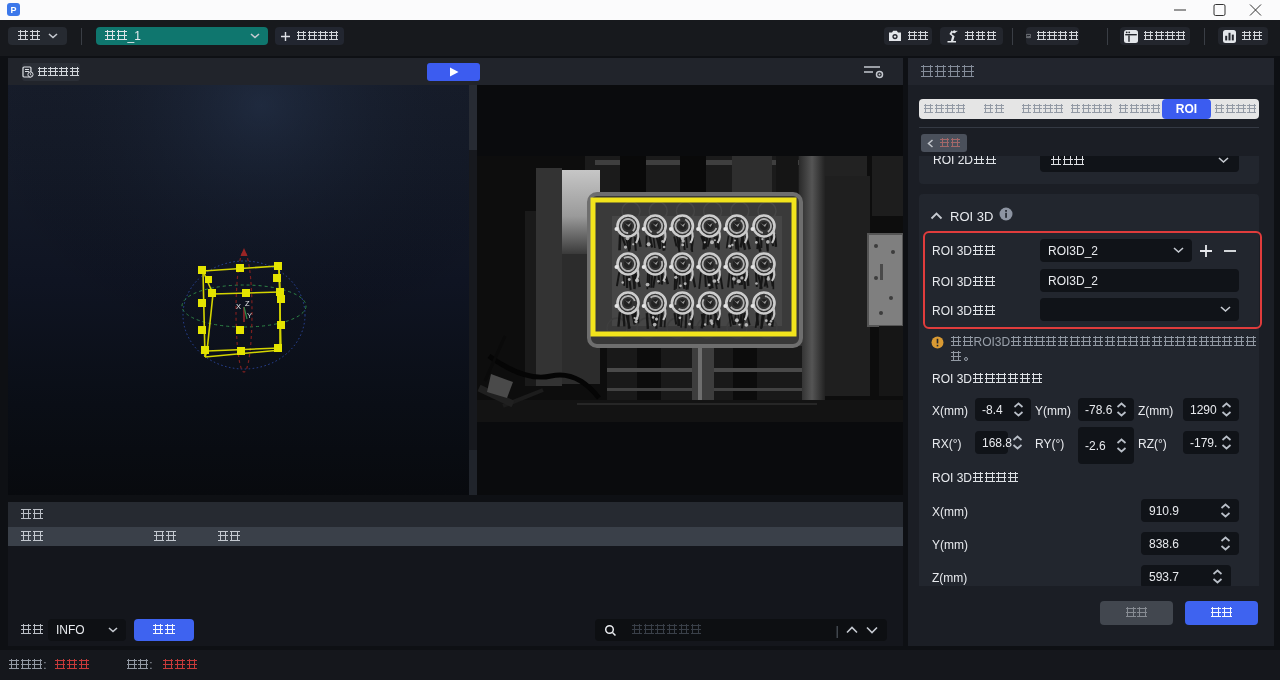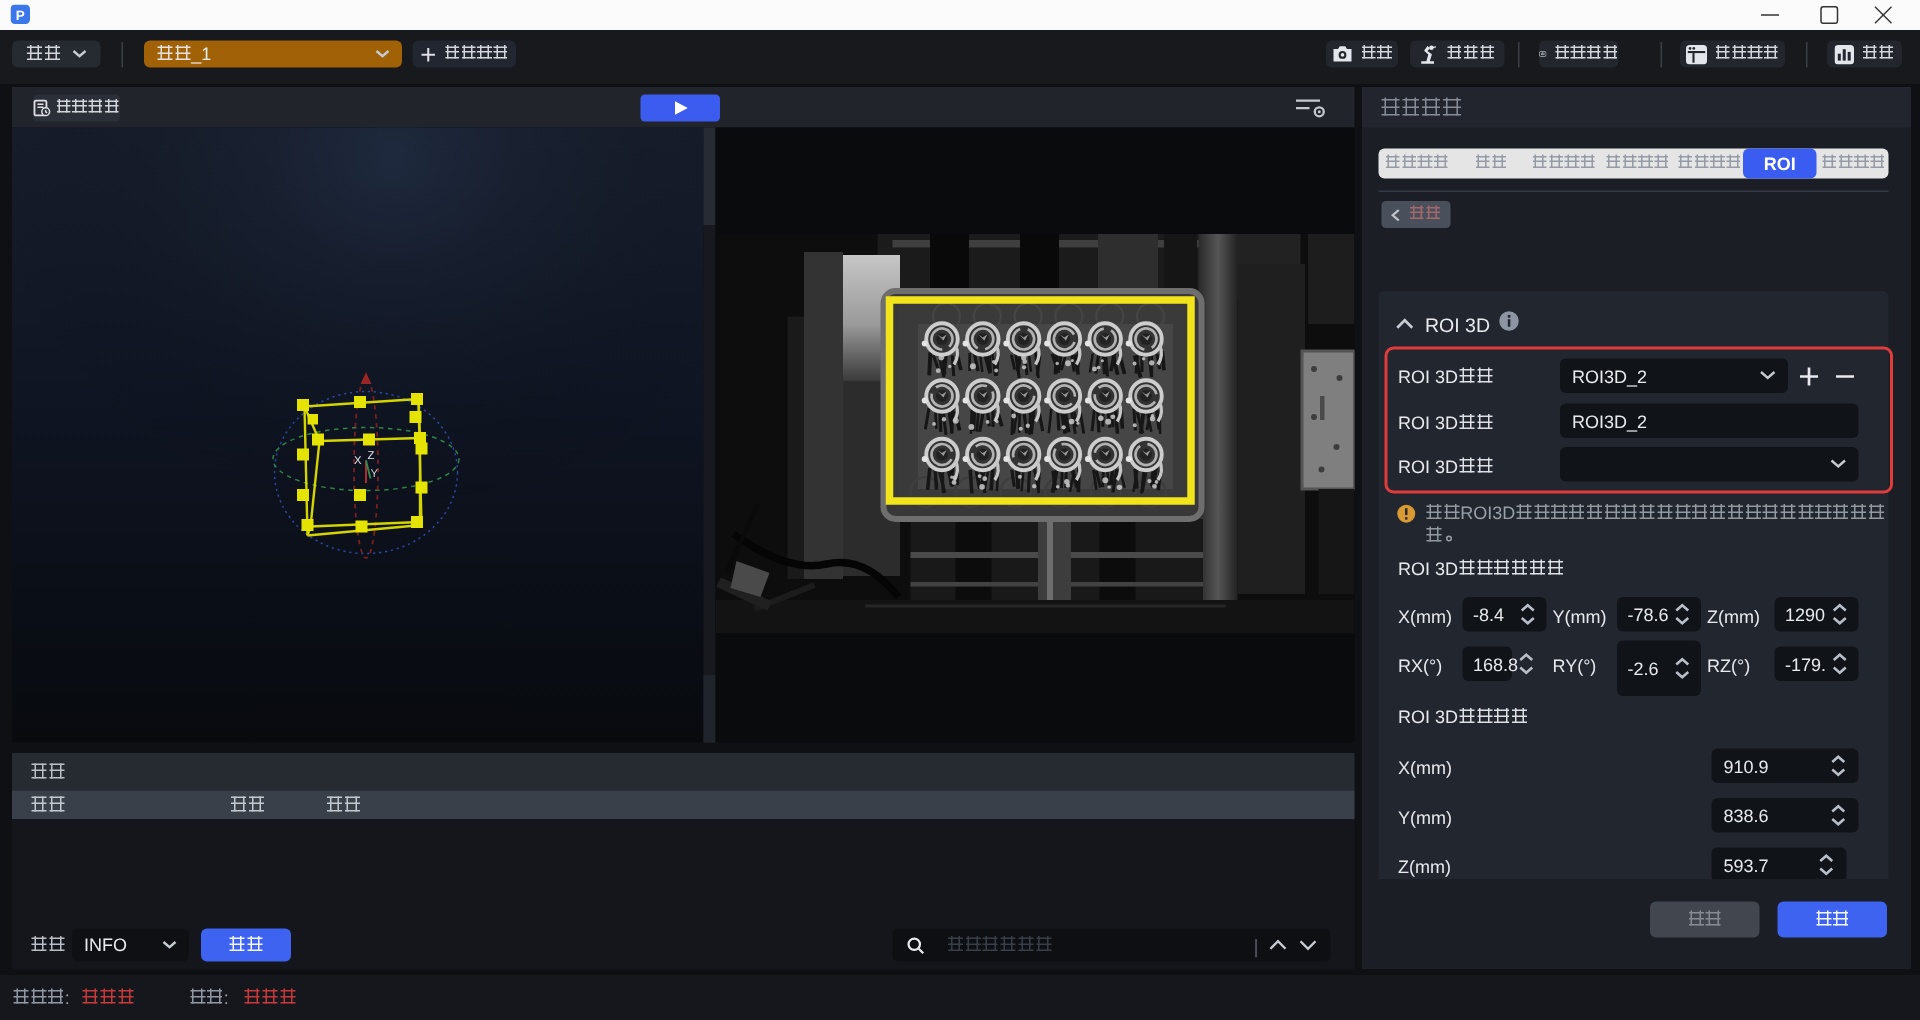--- a/index.html
+++ b/index.html
@@ -48,21 +48,21 @@
 </div>
 
 <div class="abs" id="toolbar">
   <div class="tbtn" style="left:8px;width:59px;background:#262a31">
     <span><span class="k"></span><span class="k"></span></span>
     <svg width="10" height="6" viewBox="0 0 10 6" style="margin-left:7px">
           <path d="M1 1l4 3.5L9 1" stroke="#c6cad1" stroke-width="1.6" fill="none"></path>
         </svg>
   </div>
   <div class="abs" style="left:81px;top:8px;width:1px;height:17px;background:#3a3e45"></div>
-  <div class="tbtn dd" style="left:96px;width:172px;background:#a16207;justify-content:flex-end;padding:0 8px">
+  <div class="tbtn dd" style="left:96px;width:172px;background:#0f766e;justify-content:flex-end;padding:0 8px">
     <span><span class="k"></span><span class="k"></span>_1</span>
     <svg width="10" height="6" viewBox="0 0 10 6" style="margin-left:auto">
           <path d="M1 1l4 3.5L9 1" stroke="#c6cad1" stroke-width="1.6" fill="none"></path>
         </svg>
   </div>
   <div class="tbtn" style="left:275px;width:69px;background:#222630">
     <svg width="11" height="11" viewBox="0 0 11 11" style="margin-right:5px">
           <path d="M5.5 1v9M1 5.5h9" stroke="#dde0e5" stroke-width="1.4"></path>
         </svg>
     <span style="font-size:11px"><span class="k"></span><span class="k"></span><span class="k"></span><span class="k"></span></span>
@@ -630,20 +630,29 @@
 
   <div class="abs row" style="left:13px;top:76px;width:46px;height:18px;background:#4a505b;border-radius:3px;justify-content:center">
     <svg width="7" height="9" viewBox="0 0 7 9" style="margin-right:5px">
           <path d="M5.5 1L1.5 4.5 5.5 8" stroke="#c2c6cc" stroke-width="1.5" fill="none"></path>
         </svg>
     <span style="color:#a86a6a;font-size:11px"><span class="k"></span><span class="k"></span></span>
   </div>
 
   <div class="abs" style="left:0;top:98px;width:366px;height:430px;overflow:hidden">
 
+    <div class="abs" style="left:11px;top:-12px;width:340px;height:40px;background:#22262e;border-radius:4px">
+      <span class="lbl abs" style="left:14px;top:9px">ROI 2D<span class="k"></span><span class="k"></span></span>
+      <div class="abs dd" style="left:121px;top:5px;width:199px;height:23px;padding:0 10px">
+            <span><span class="k"></span><span class="k"></span><span class="k"></span></span>
+        <svg width="11" height="7" viewBox="0 0 11 7" style="margin-left:auto">
+              <path d="M1 1l4.5 4L10 1" stroke="#c6cad1" stroke-width="1.6" fill="none"></path>
+            </svg>
+      </div>
+    </div>
 
     <div class="abs" style="left:11px;top:38px;width:340px;height:400px;background:#22262e;border-radius:4px">
 
       <svg class="abs" style="left:11px;top:18px" width="13" height="8" viewBox="0 0 13 8">
             <path d="M1.5 6.5L6.5 1.5 11.5 6.5" stroke="#c6cad1" stroke-width="1.8" fill="none"></path>
           </svg>
       <span class="abs" style="left:31px;top:15px;color:#e8eaee;font-size:13px">ROI 3D</span>
       <svg class="abs" style="left:80px;top:13px" width="14" height="14" viewBox="0 0 14 14">
             <circle cx="7" cy="7" r="6.5" fill="#8d94a2"></circle>
             <rect x="6.2" y="5.8" width="1.7" height="5" fill="#22262e"></rect>

